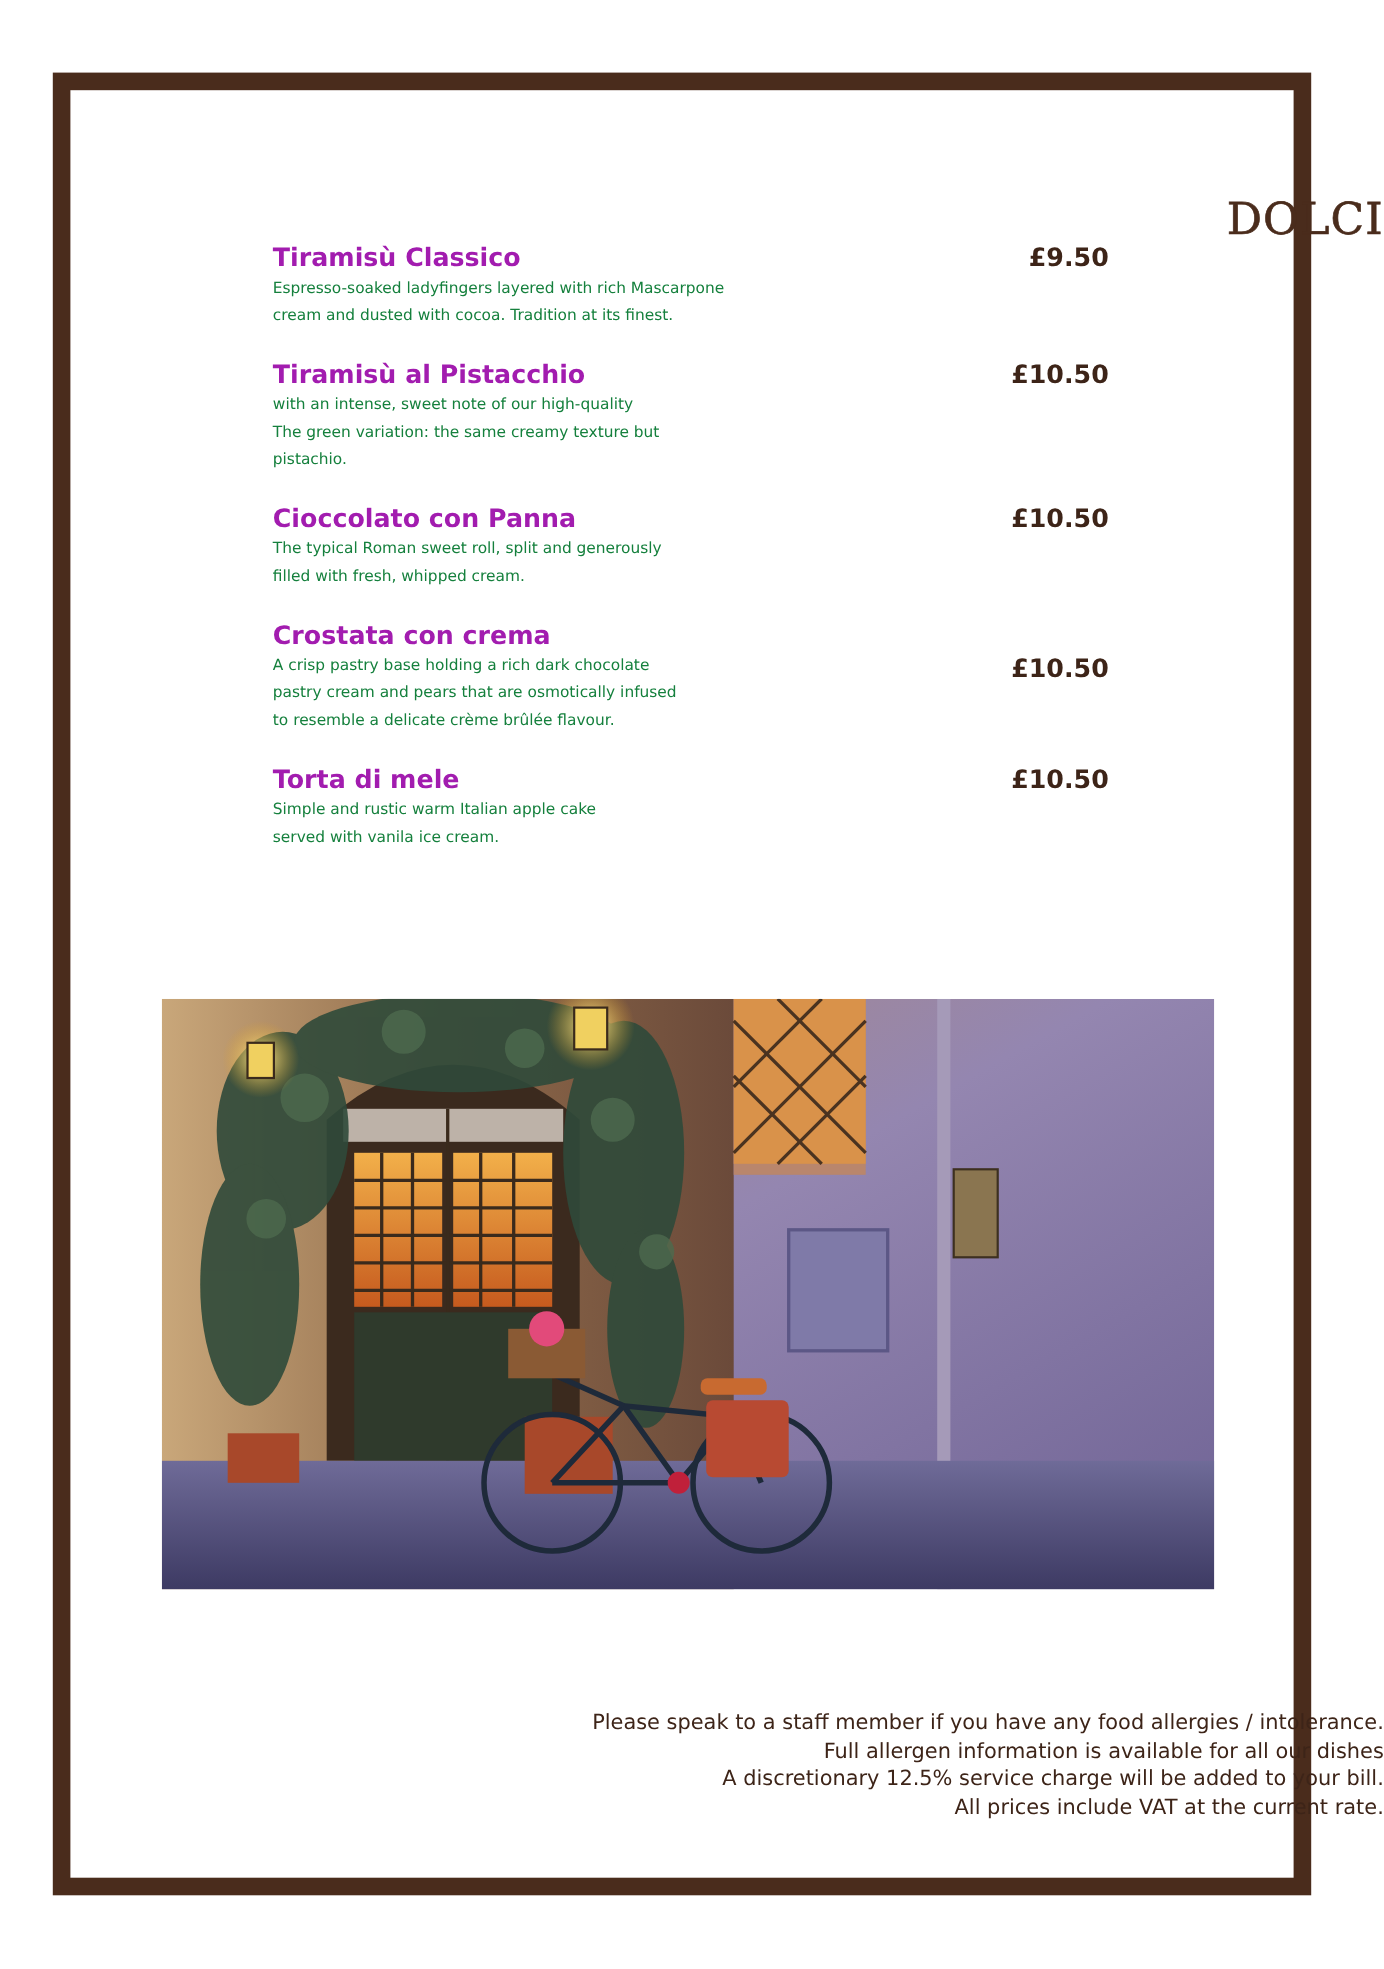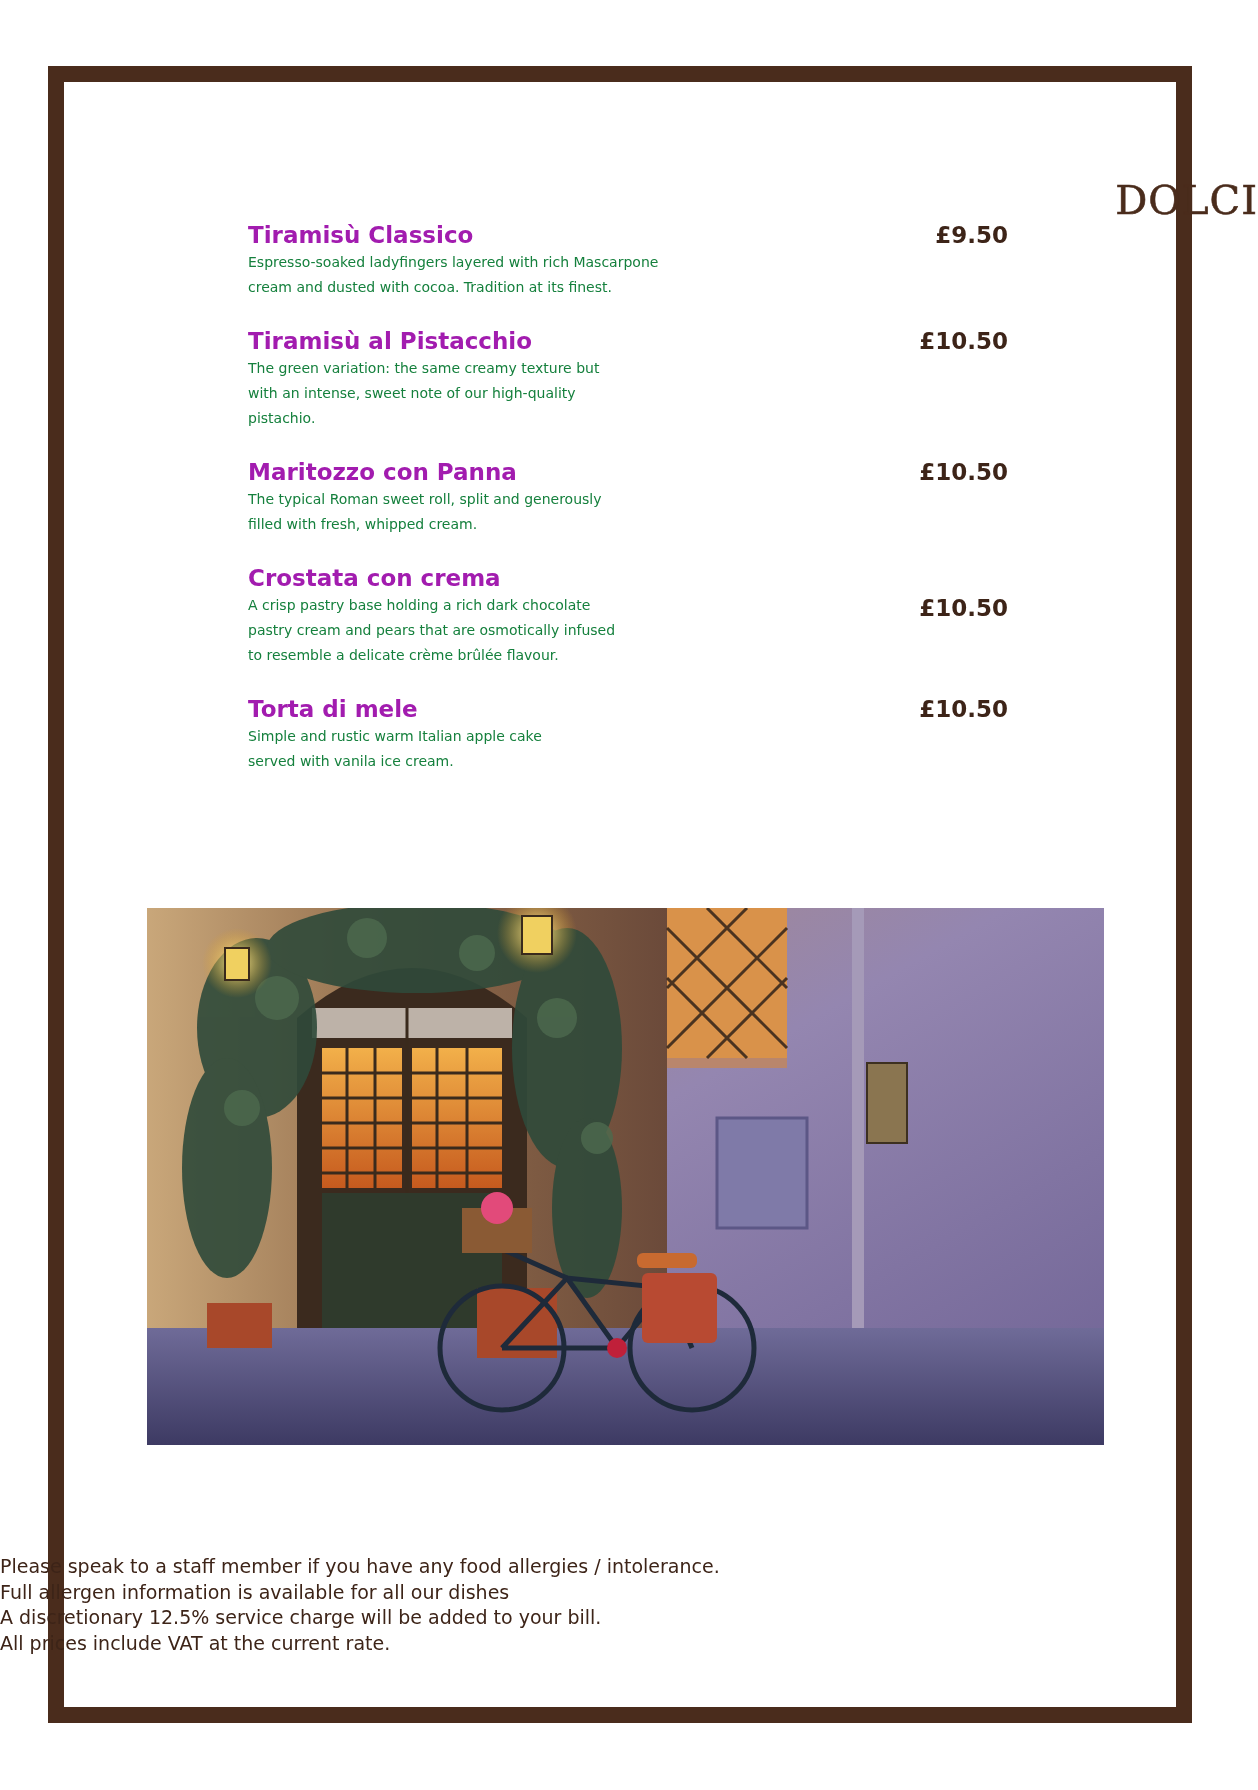--- a/index.html
+++ b/index.html
@@ -78,21 +78,21 @@
       width: 957px;
       height: 537px;
       overflow: hidden;
     }
     .photo svg { display: block; }
     .footer {
       position: absolute;
       left: 0;
       right: 0;
       top: 1554px;
-      text-align: left;
+      text-align: right;
       font-size: 19px;
       line-height: 25.5px;
       color: #3d2418;
     }
     .footer div { white-space: nowrap; }
   </style>
 </head>
 <body>
 
 <div class="frame"></div>
@@ -111,30 +111,30 @@
       <div>cream and dusted with cocoa. Tradition at its finest.</div>
     </div>
   </div>
 
   <div class="item">
     <div class="item-price" style="top:0">£10.50</div>
     <div class="item-name">
       <div>Tiramisù al Pistacchio</div>
     </div>
     <div class="item-desc">
+      <div>with an intense, sweet note of our high-quality</div>
       <div>The green variation: the same creamy texture but</div>
-      <div>with an intense, sweet note of our high-quality</div>
       <div>pistachio.</div>
     </div>
   </div>
 
   <div class="item">
     <div class="item-price" style="top:0">£10.50</div>
     <div class="item-name">
-      <div>Maritozzo con Panna</div>
+      <div>Cioccolato con Panna</div>
     </div>
     <div class="item-desc">
       <div>The typical Roman sweet roll, split and generously</div>
       <div>filled with fresh, whipped cream.</div>
     </div>
   </div>
 
   <div class="item">
     <div class="item-price" style="top:30px">£10.50</div>
     <div class="item-name">

